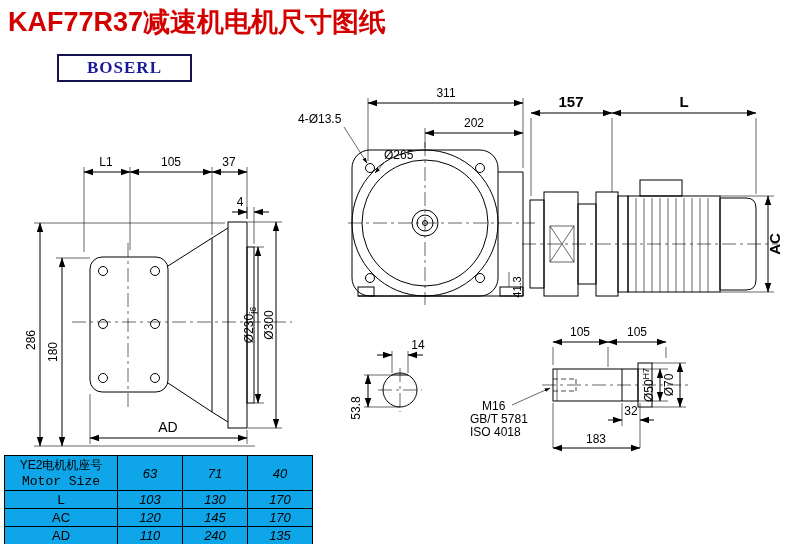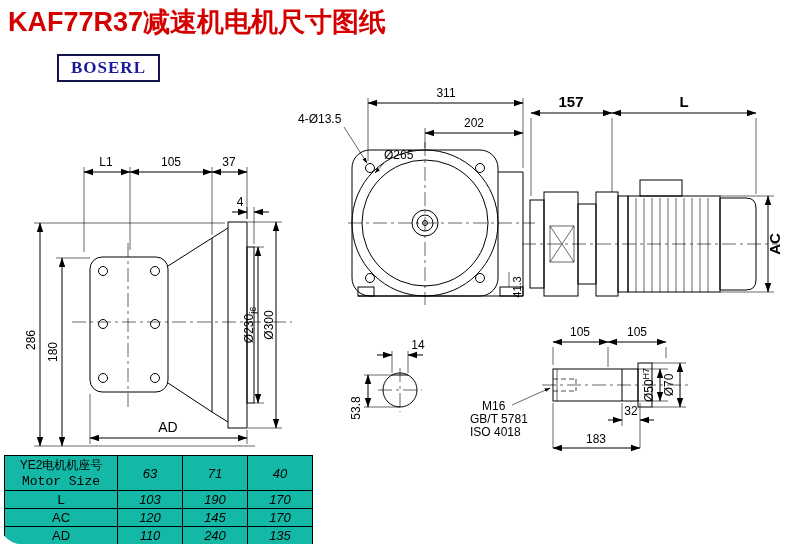--- a/index.html
+++ b/index.html
@@ -1,34 +1,34 @@
 <!DOCTYPE html>
 <html><head>
 <meta charset="utf-8">
 <style>
   html,body{margin:0;padding:0;background:#fff;}
   .canvas{position:relative;width:800px;height:544px;background:#fff;overflow:hidden;
-          font-family:"Liberation Sans",sans-serif;border-radius:21px;}
+          font-family:"Liberation Sans",sans-serif;}
   .page-title{position:absolute;left:8px;top:4px;font-size:27px;font-weight:bold;
               color:#d40000;letter-spacing:0px;white-space:nowrap;}
   .logo-box{position:absolute;left:57px;top:54px;border:2px solid #14144d;
-            padding:2px 12px;background:#fff;}
+            padding:2px 28px;background:#fff;}
   .logo-text{font-family:"Liberation Serif",serif;font-weight:bold;font-size:17px;
              color:#1a1a99;letter-spacing:1px;}
   svg{position:absolute;left:0;top:0;}
   svg .ln{stroke:#000;stroke-width:1;fill:none;}
   svg .thin{stroke:#000;stroke-width:0.6;fill:none;}
   svg .cl{stroke:#000;stroke-width:0.6;fill:none;stroke-dasharray:14 4 3 4;}
   svg .hid{stroke:#000;stroke-width:0.7;fill:none;stroke-dasharray:5 3;}
   svg text{font-family:"Liberation Sans",sans-serif;font-size:12px;fill:#000;
            stroke:none;text-anchor:middle;}
   svg text.big{font-size:15px;font-weight:bold;}
   svg text.sm{font-size:11px;}
   svg text.left{text-anchor:start;}
-  .size-table{position:absolute;left:4px;top:455px;border-collapse:collapse;background:#14b8a6;}
+  .size-table{position:absolute;left:4px;top:455px;border-collapse:collapse;background:#0ea5e9;}
   .size-table td{border:1px solid #000;text-align:center;padding:0;height:17px;
                  font:13px "Liberation Sans",sans-serif;}
   .size-table td.hdr-cell{width:112px;height:34px;}
   .size-table td.num{width:64px;font-style:italic;}
   .cn{font:12px "Liberation Sans",sans-serif;}
   .en,.lbl{font:13px "Liberation Mono",monospace;}
 </style>
 </head>
 <body>
 
@@ -202,21 +202,21 @@
           <div class="cn">YE2电机机座号</div>
           <div class="en">Motor Size</div>
         </td>
         <td class="num">63</td>
         <td class="num">71</td>
         <td class="num">40</td>
       </tr>
       <tr>
         <td class="lbl">L</td>
         <td class="num">103</td>
-        <td class="num">190</td>
+        <td class="num">130</td>
         <td class="num">170</td>
       </tr>
       <tr>
         <td class="lbl">AC</td>
         <td class="num">120</td>
         <td class="num">145</td>
         <td class="num">170</td>
       </tr>
       <tr>
         <td class="lbl">AD</td>

